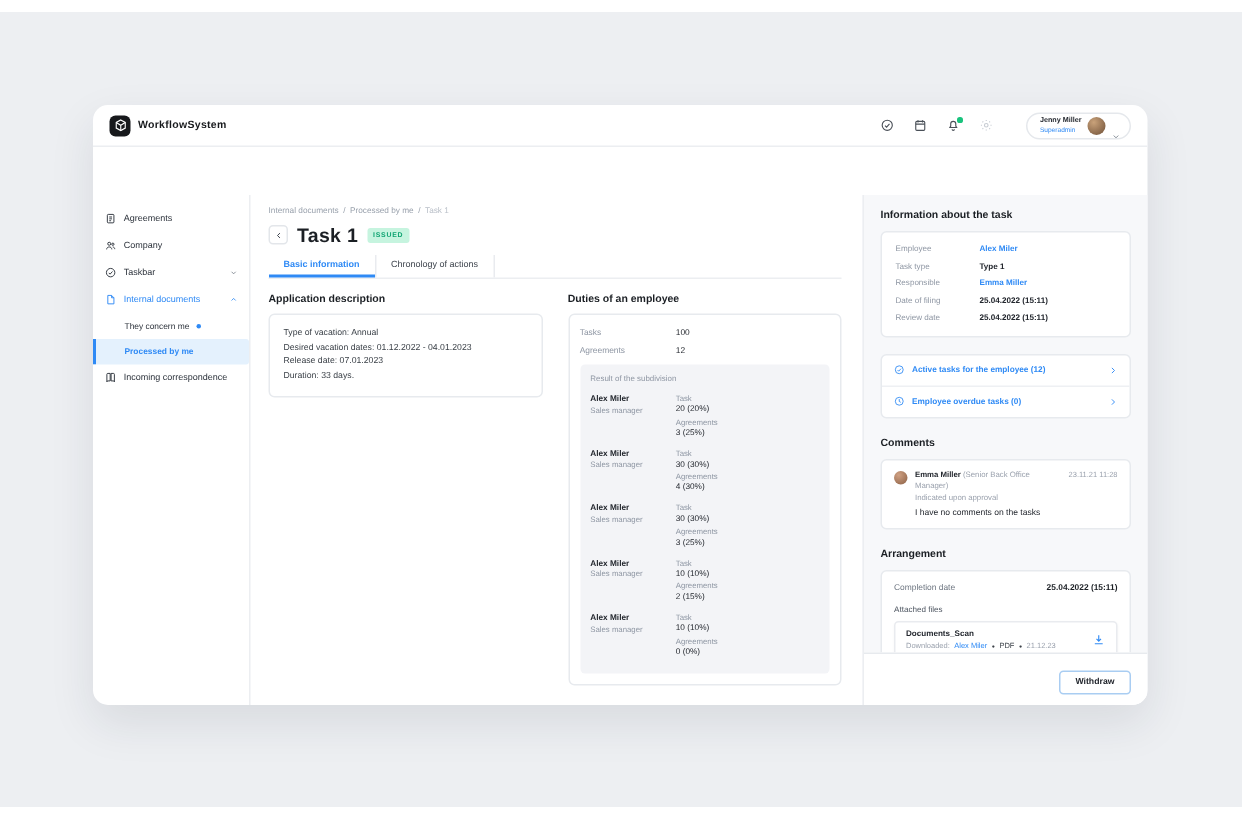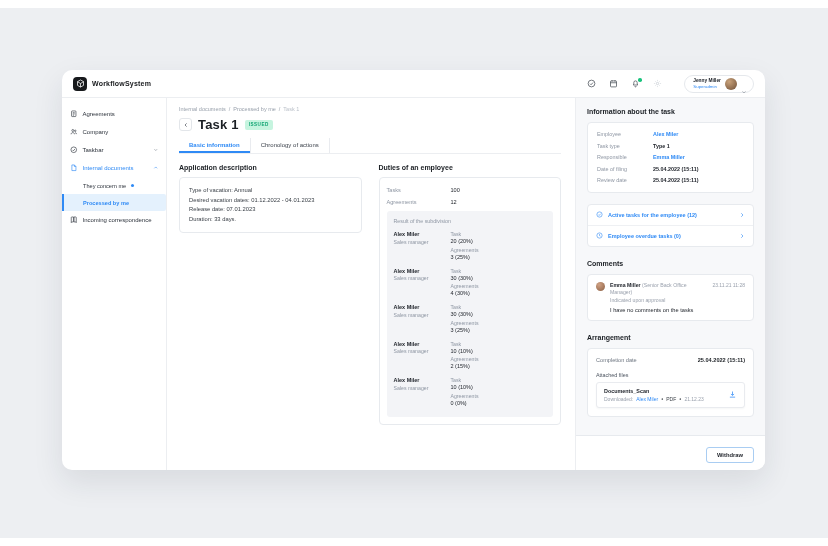--- a/index.html
+++ b/index.html
@@ -1,19 +1,19 @@
 <!DOCTYPE html>
 <html><head>
 <meta charset="utf-8">
 <style>
   * { margin:0; padding:0; box-sizing:border-box; }
   html,body { width:828px; height:546px; font-family:"Liberation Sans", sans-serif; background:#fff; overflow:hidden; }
   .canvas { position:absolute; left:0; top:8px; width:828px; height:530px; background:#edeff2; }
 
-  .window { position:absolute; left:62px; top:70px; width:703px; height:400px; background:#fff; border-radius:10px; box-shadow:0 12px 30px rgba(30,40,60,.10); overflow:hidden; display:flex; flex-direction:column; }
+  .window { position:absolute; left:62px; top:70px; width:703px; height:400px; background:#fff; border-radius:10px; box-shadow:0 12px 30px rgba(30,40,60,.10); overflow:hidden; display:flex; flex-direction:column;gap:32px; }
 
   
   .topbar { height:28px; flex:0 0 28px; display:flex; align-items:center; padding:0 11px; border-bottom:1px solid #eceef1; }
   .logo { width:14px; height:14px; background:#17191c; border-radius:4px; display:flex; align-items:center; justify-content:center; margin-right:5px; }
   .logo svg { width:9px; height:9px; }
   .brand { font-size:7px; font-weight:700; color:#17191c; letter-spacing:.2px; }
   .top-icons { margin-left:auto; display:flex; align-items:center; gap:13px; }
   .tico { width:9px; height:9px; color:#4a5058; position:relative; display:flex; }
   .tico svg { width:9px; height:9px; }
   .tico.dim { color:#c7ccd3; }

